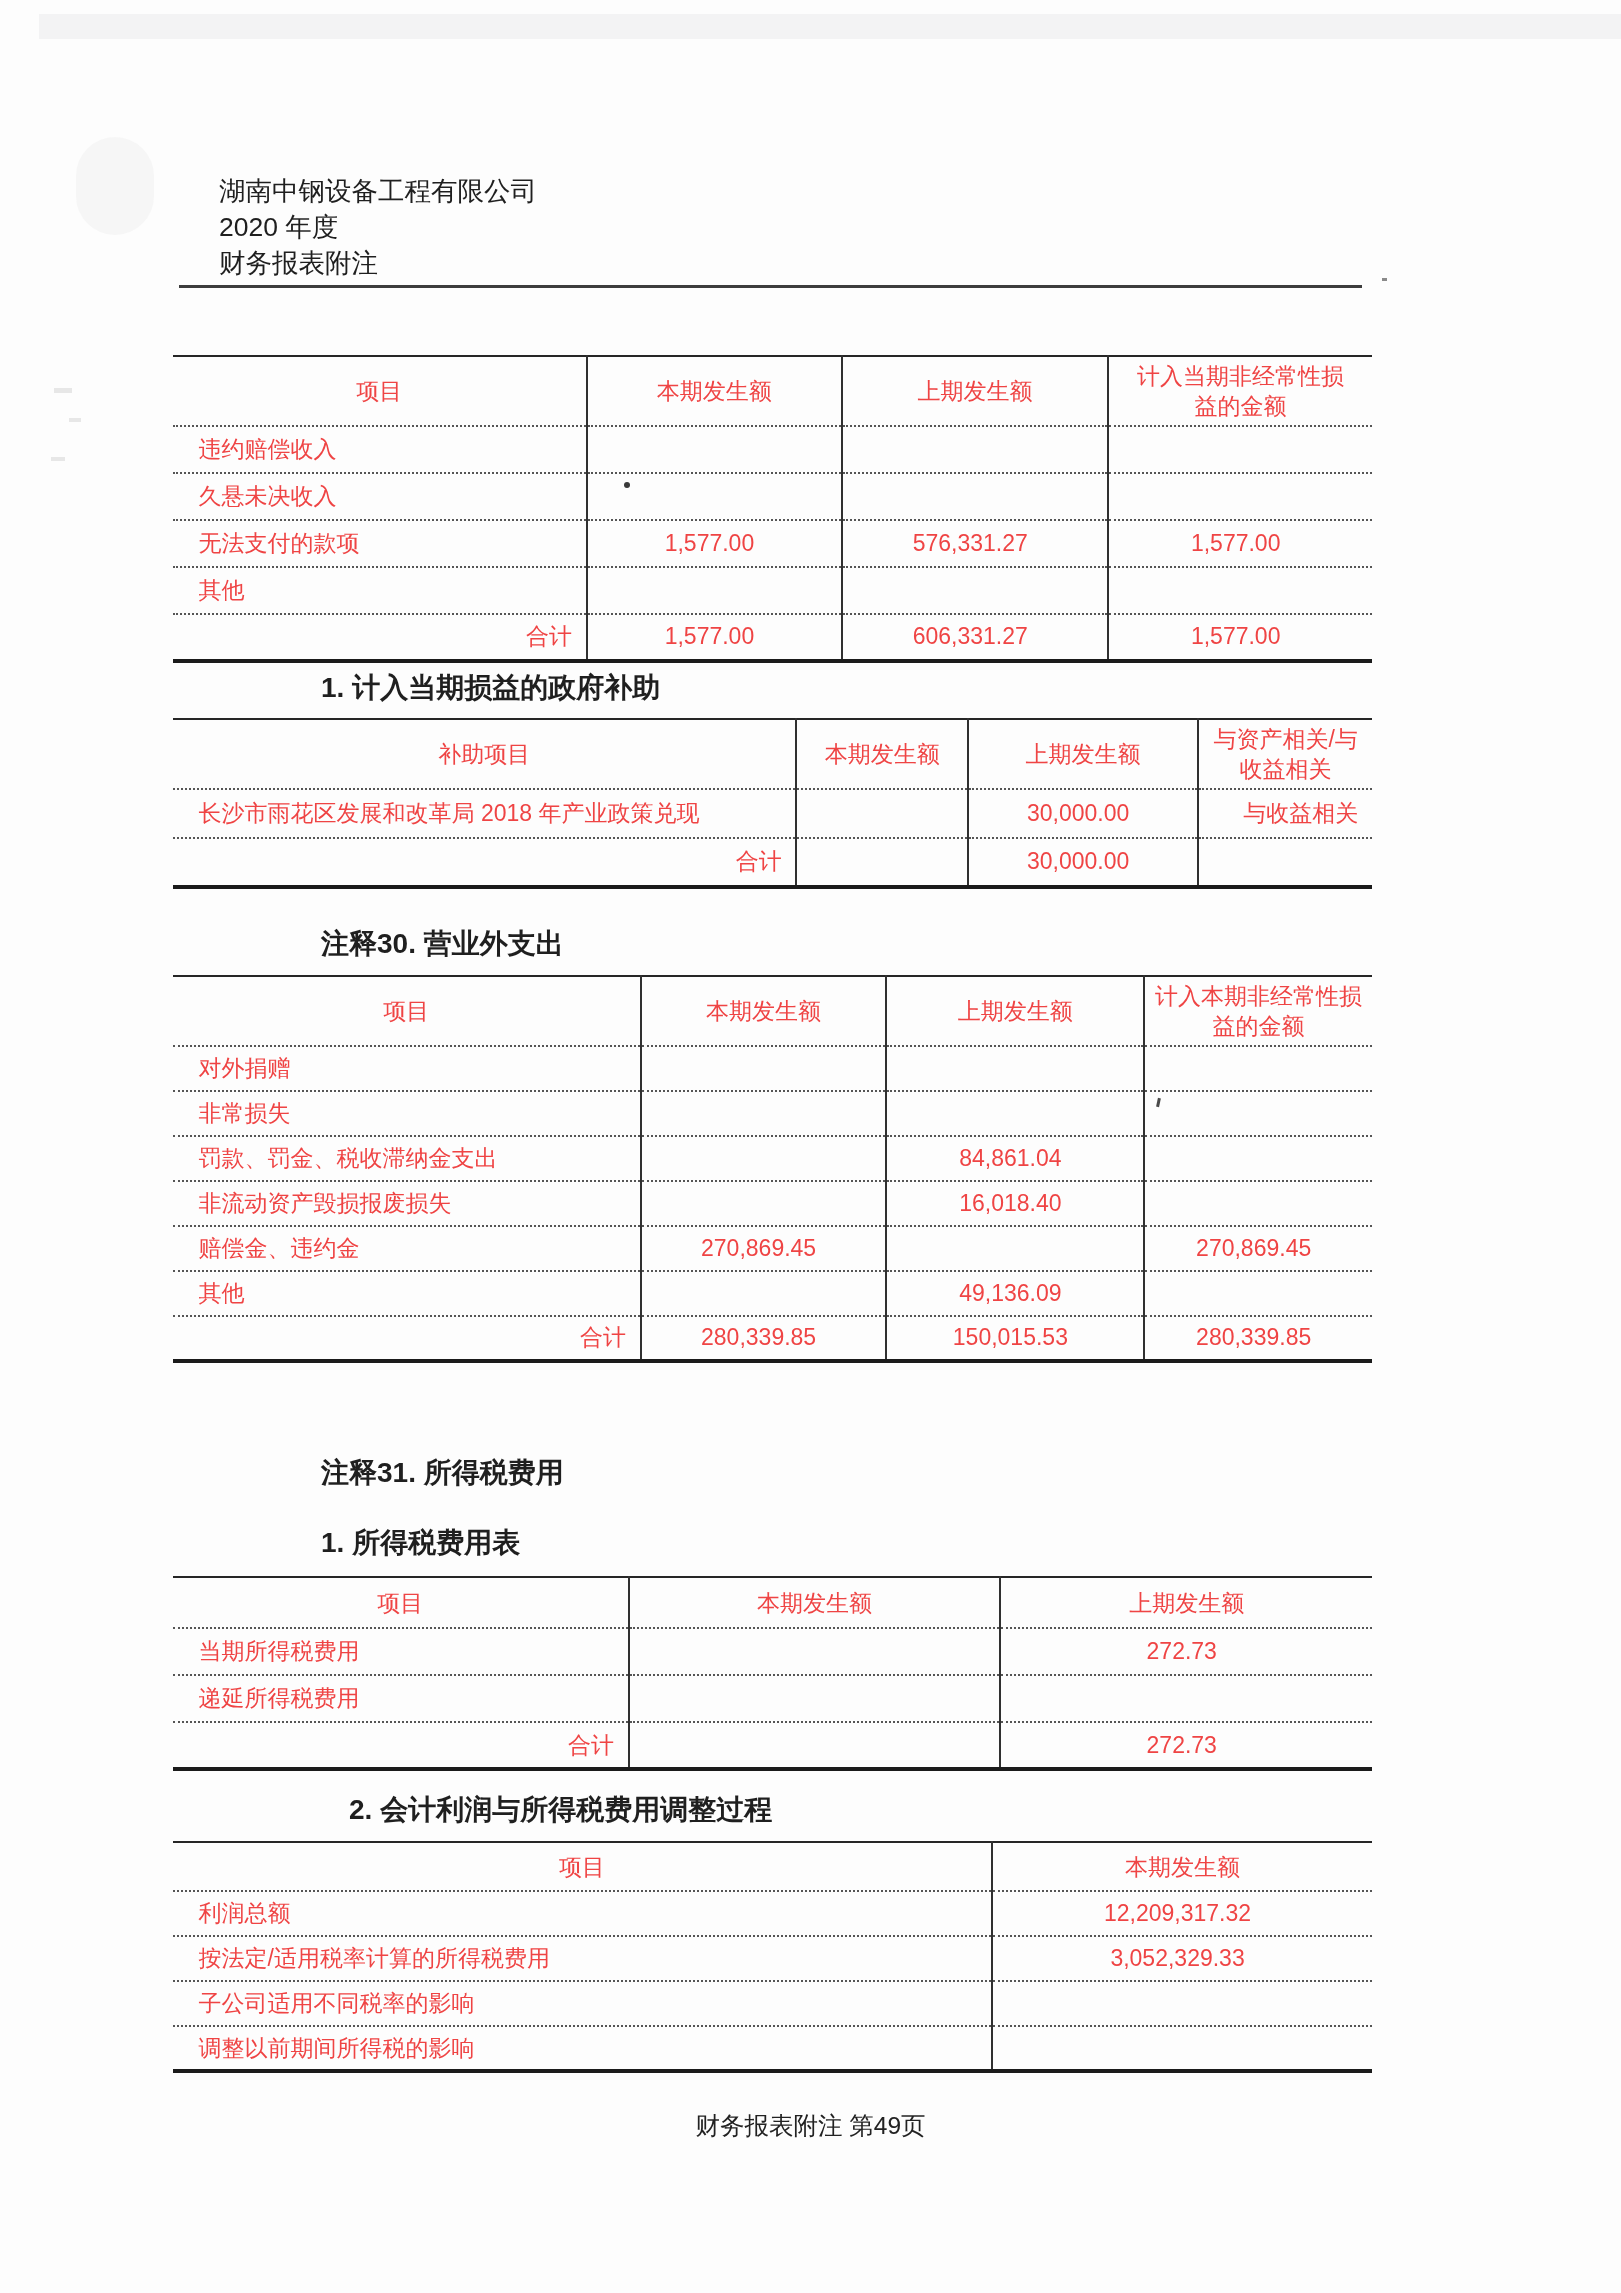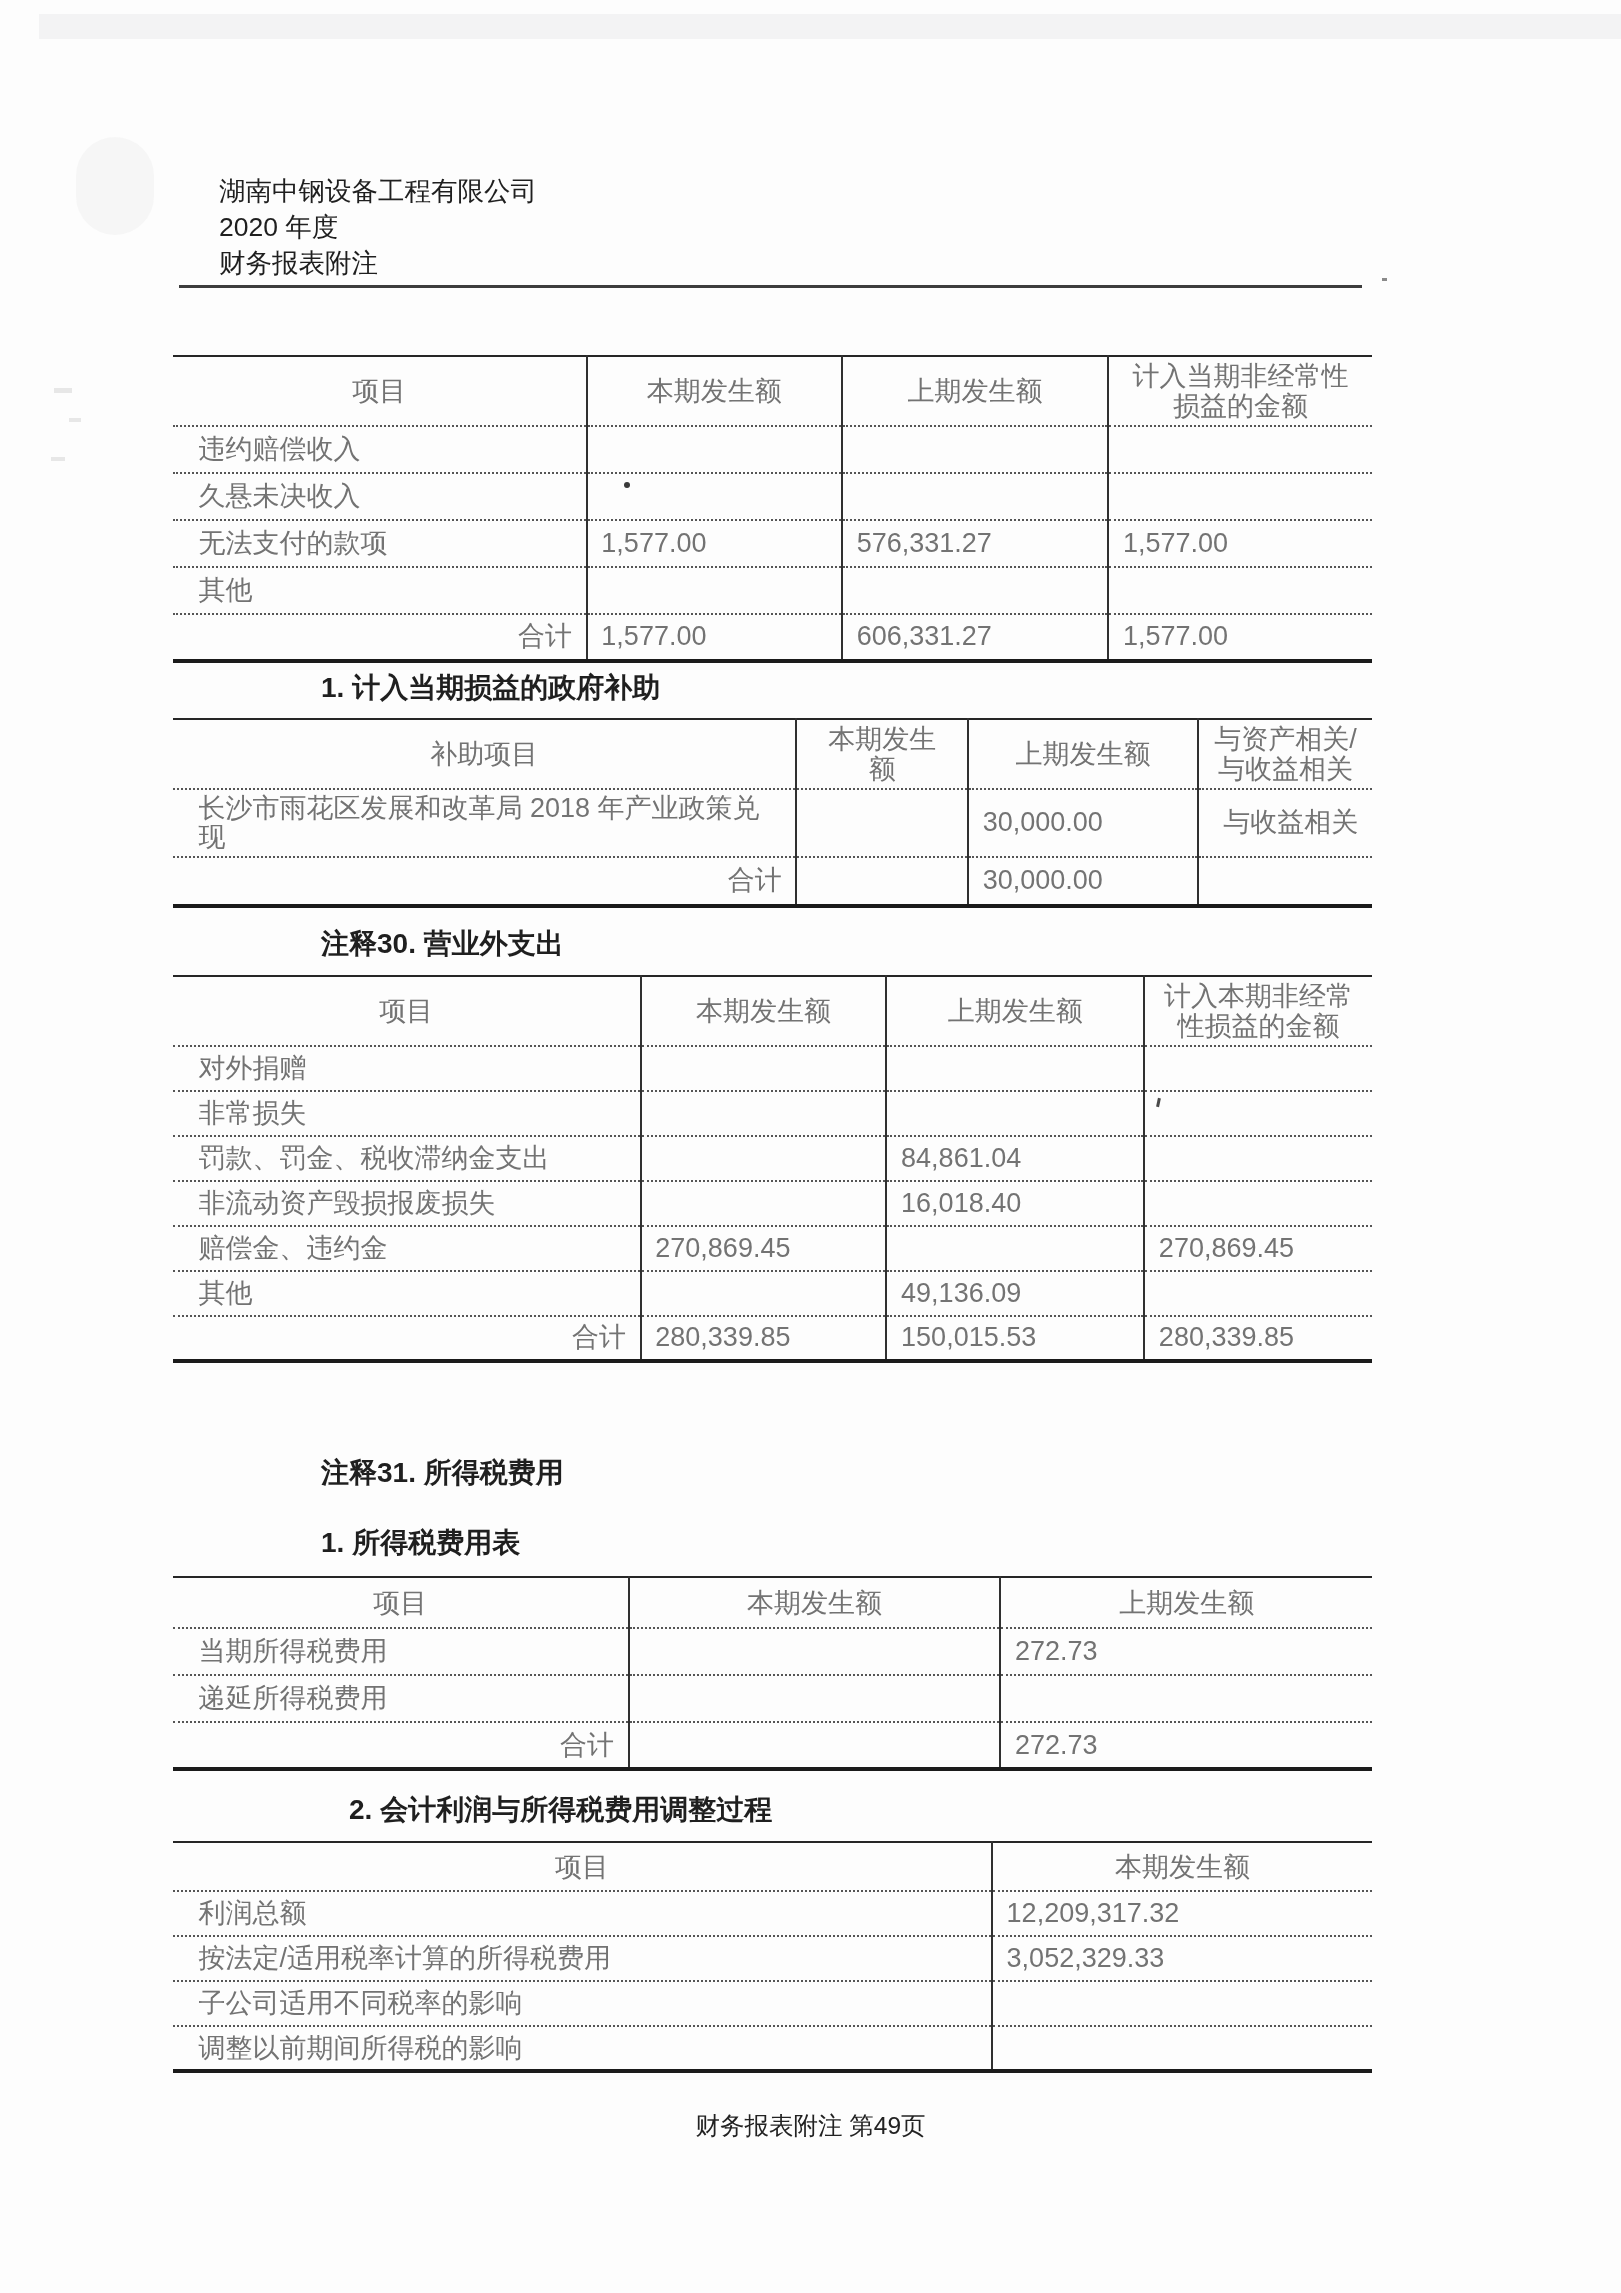--- a/index.html
+++ b/index.html
@@ -18,28 +18,28 @@
   
   .docheader{position:absolute;left:219px;top:173px;font-size:26.5px;line-height:36px;}
   .docheader div{white-space:nowrap;}
   .headrule{position:absolute;left:179px;top:285px;width:1183px;height:2.9px;background:#3d3d3d;}
 
   
   .sec{position:absolute;left:321px;font-weight:bold;font-size:28px;line-height:31px;white-space:nowrap;}
 
   
   .tbl{position:absolute;left:173px;width:1199px;border-collapse:collapse;table-layout:fixed;
-       font-size:27px;color:#737373;
+       font-size:23px;color:#ef4444;
        border-top:2.9px solid #262626;border-bottom:4.9px solid #1b1b1b;}
   .tbl th{font-weight:400;text-align:center;padding:3.9px 17.6px;line-height:30px;vertical-align:middle;}
   .tbl td{padding:3.9px 13.7px;line-height:29px;vertical-align:middle;overflow:hidden;}
   .tbl tbody tr{border-top:2px dotted #555;}
   .tbl th + th, .tbl td + td{border-left:2px solid #303030;}
   .lbl{text-align:left;padding-left:25.5px !important;}
-  .num{text-align:left;padding-right:23.5px !important;}
+  .num{text-align:center;padding-right:23.5px !important;}
   .ctr{text-align:right;}
   .t1 thead tr{height:63px;} .t1 tbody tr{height:47px;}
   .t2 thead tr{height:65px;} .t2 tbody tr{height:49px;}
   .t3 thead tr{height:65px;} .t3 tbody tr{height:45px;}
   .t4 thead tr{height:51px;} .t4 tbody tr{height:47px;}
   .t5 thead tr{height:49px;} .t5 tbody tr{height:45px;}
   .t1{top:355px;} .t2{top:718px;} .t3{top:975px;} .t4{top:1576px;} .t5{top:1841px;}
   .h-gov{top:672px;} .h-n30{top:928px;} .h-n31{top:1457px;} .h-itx{top:1527px;} .h-adj{top:1794px;margin-left:28px;}
 
   .pagefooter{position:absolute;left:0;top:2109px;width:100%;text-align:center;

